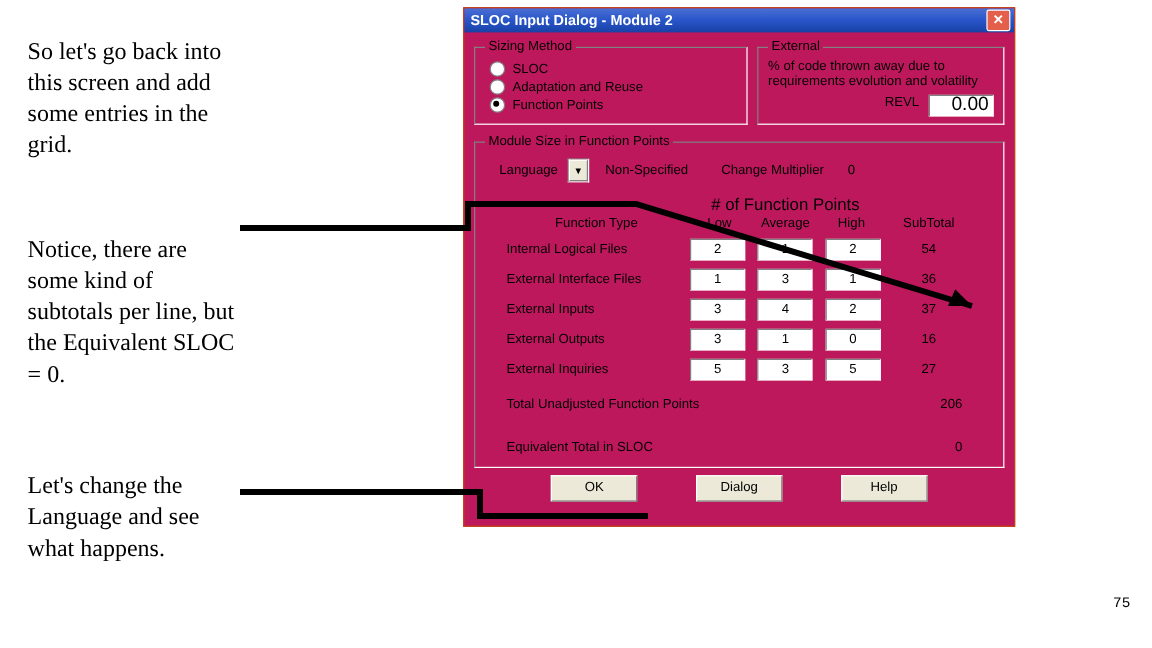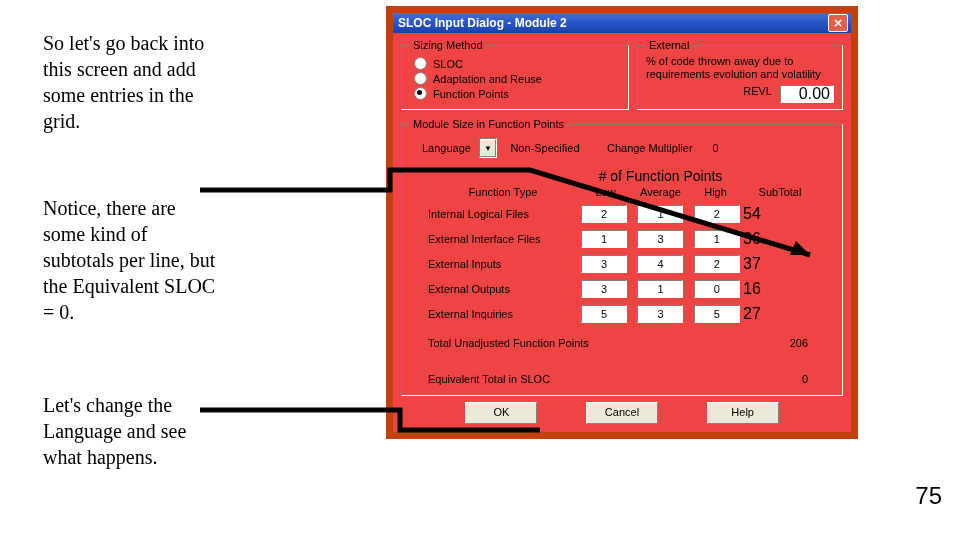--- a/index.html
+++ b/index.html
@@ -1,21 +1,21 @@
 <!DOCTYPE html>
 <html><head>
 <meta charset="utf-8">
 <style>
 body{margin:0;font-family:"Times New Roman",serif;font-size:15px;background:#fff;width:960px;height:540px;position:relative}
-.narrative{position:absolute;left:43px;width:175px;font-size:20px;line-height:1.3}
-.dialog{position:absolute;left:386px;top:6px;width:458px;background:#ef4444;border:7px solid #c2410c;font-family:Tahoma,sans-serif;font-size:11px}
+.narrative{position:absolute;left:23px;width:175px;font-size:20px;line-height:1.3}
+.dialog{position:absolute;left:386px;top:6px;width:458px;background:#be185d;border:1px solid #c2410c;font-family:Tahoma,sans-serif;font-size:11px}
 .titlebar{height:20px;background:linear-gradient(#4a6fd4,#2855c9 50%,#1941a5);color:#fff;display:flex;align-items:center;padding:0 3px;font-weight:bold;font-size:12px;font-family:"Trebuchet MS",Tahoma,sans-serif}
 .titlebar-text{flex:1;padding-left:2px}
 .close-btn{width:18px;height:16px;background:#e35f4c;border:1px solid #fff;border-radius:2px;display:flex;align-items:center;justify-content:center;color:#fff;font-weight:bold;font-size:11px;line-height:1;cursor:default}
-.body-area{padding:6px 8px 0 8px}
+.body-area{padding:6px 8px 12px 8px}
 fieldset{border:1px solid #fff;border-top-color:#808080;border-left-color:#808080;margin:0;padding:4px 8px 6px 8px;font-size:11px}
 legend{font-size:11px;padding:0 3px}
 .top-row{display:flex;gap:8px}
 .sizing-fs{flex:0 0 210px}
 .breakage-fs{flex:1}
 .radio-row{display:flex;align-items:center;gap:6px;margin:2px 0 2px 4px}
 .radio{width:11px;height:11px;border-radius:50%;background:#fff;border:1px solid #808080;display:inline-block;position:relative}
 .radio.sel::after{content:"";position:absolute;width:5px;height:5px;background:#000;border-radius:50%;left:2px;top:2px}
 .breakage-desc{font-size:11px;line-height:1.2;margin-bottom:4px}
 .revl-row{display:flex;align-items:flex-start;justify-content:flex-end;gap:8px;margin-top:2px}
@@ -28,27 +28,27 @@
 .hdr-row{display:flex;align-items:flex-end}
 .col-type{width:150px;text-align:center;font-size:11px}
 .col-fp{width:165px;text-align:center;font-size:14px}
 .col-sub{width:74px;text-align:center;font-size:11px}
 .sub-hdr{display:flex;width:165px;margin-top:2px}
 .sub-hdr div{flex:1;text-align:center;font-size:11px}
 .data-row{display:flex;align-items:center;margin-top:7px}
 .ft-label{width:150px;font-size:11px}
 .val-boxes{width:165px;display:flex;gap:4px;justify-content:space-around}
 .val-box{width:44px;height:16px;background:#fff;border:1px solid #808080;border-right-color:#fff;border-bottom-color:#fff;text-align:center;font-size:11px;line-height:16px}
-.subtot{width:74px;font-size:16px}
+.subtot{width:74px;text-align:center;font-size:11px}
 .tot-row{display:flex;margin-top:14px;margin-left:18px}
 .tot-label{width:260px;font-size:11px}
 .tot-val{width:120px;text-align:right;font-size:11px;padding-right:6px}
 .btn-row{display:flex;justify-content:space-around;padding:6px 40px 8px 40px}
 .btn{width:70px;height:20px;background:#ece9d8;border:1px solid #fff;border-right-color:#808080;border-bottom-color:#808080;text-align:center;font-size:11px;line-height:18px;cursor:default}
-.pagenum{position:absolute;right:18px;bottom:30px;font-size:24px;font-family:Liberation Sans, sans-serif}
+.pagenum{position:absolute;right:18px;bottom:30px;font-size:12px;font-family:Liberation Mono, monospace}
 .arrow-svg{position:absolute;pointer-events:none}
 </style>
 </head>
 <body>
 
 <div class="narrative" style="top:30px">So let's go back into this screen and add some entries in the grid.</div>
 <div class="narrative" style="top:195px">Notice, there are some kind of subtotals per line, but the Equivalent SLOC = 0.</div>
 <div class="narrative" style="top:392px">Let's change the Language and see what happens.</div>
 
 <div class="dialog">
@@ -164,21 +164,21 @@
         <div class="tot-val">206</div>
       </div>
       <div class="tot-row" style="margin-top:24px">
         <div class="tot-label">Equivalent Total in SLOC</div>
         <div class="tot-val">0</div>
       </div>
     </fieldset>
 
     <div class="btn-row">
       <div class="btn">OK</div>
-      <div class="btn">Cancel</div>
+      <div class="btn">Dialog</div>
       <div class="btn">Help</div>
     </div>
   </div>
 </div>
 
 <svg class="arrow-svg" style="left:190px;top:155px" width="640" height="120">
   <path d="M10 35 L200 35 L200 15 L340 15 L620 100" stroke="#000" stroke-width="5" fill="none"></path>
   <polygon points="620,100 606,86 600,100" fill="#000"></polygon>
 </svg>
 <svg class="arrow-svg" style="left:190px;top:370px" width="360" height="100">

